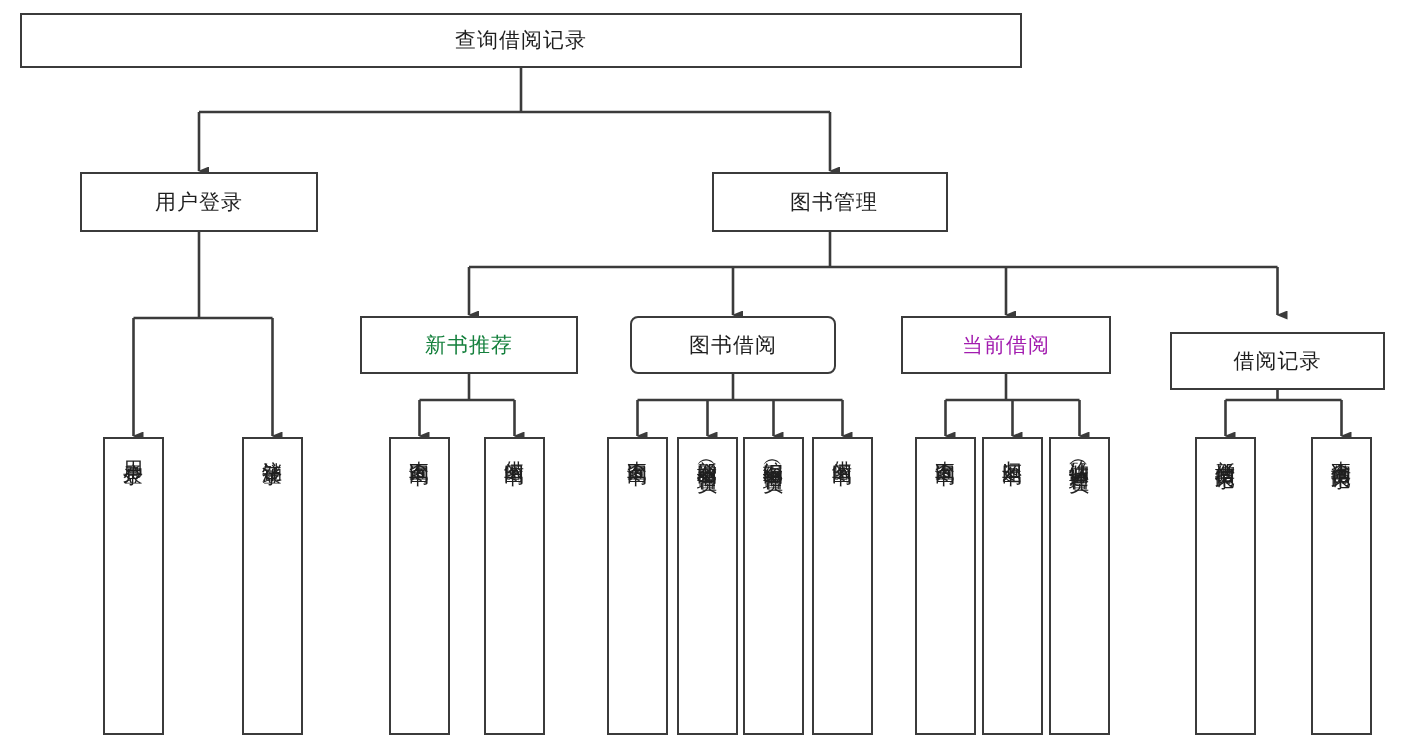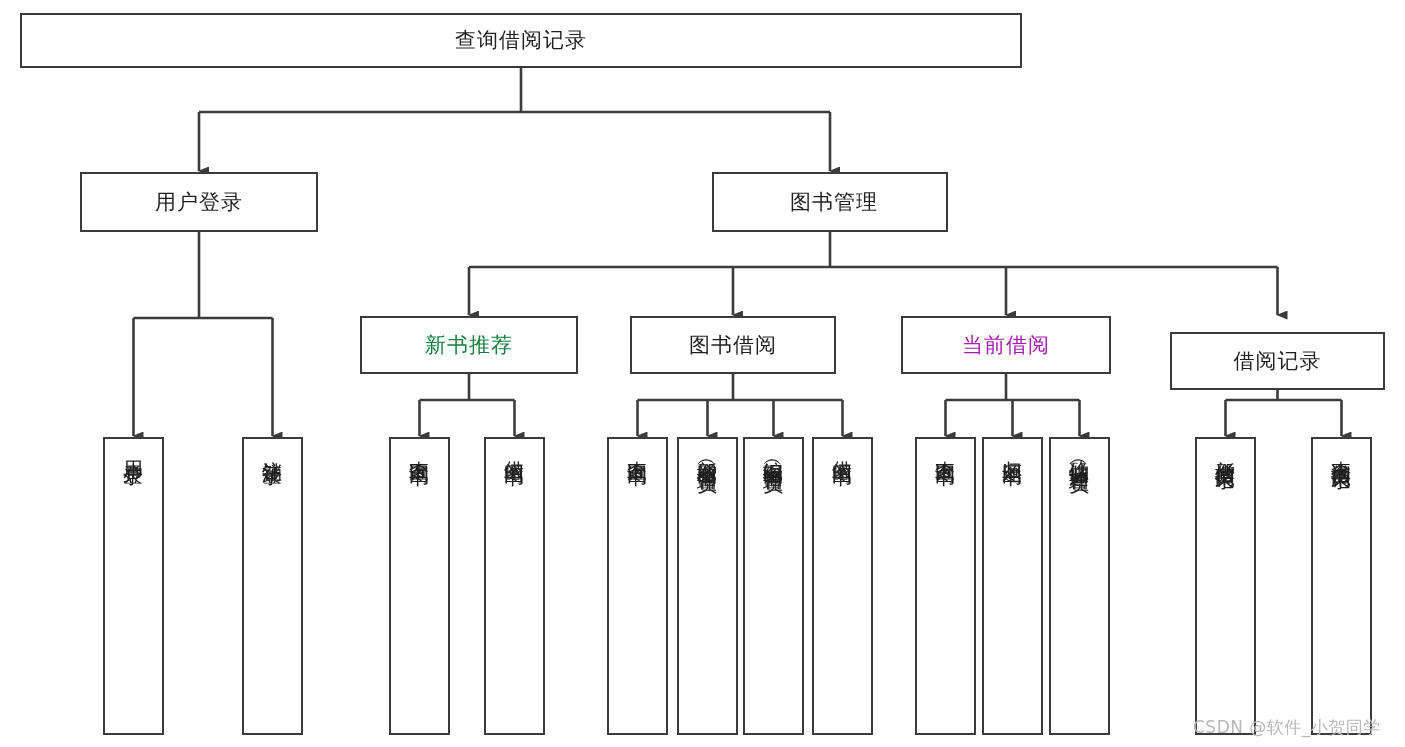--- a/index.html
+++ b/index.html
@@ -120,21 +120,21 @@
       </div>
       <div class="node" style="left: 80px; top: 172px; width: 238px; height: 60px; border-color: rgb(59, 59, 59); background: rgb(255, 255, 255);">
         <span class="node-label" style="color: rgb(31, 31, 31);">用户登录</span>
       </div>
       <div class="node" style="left: 712px; top: 172px; width: 236px; height: 60px; border-color: rgb(59, 59, 59); background: rgb(255, 255, 255);">
         <span class="node-label" style="color: rgb(31, 31, 31); margin-left: 8px;">图书管理</span>
       </div>
       <div class="node" style="left: 360px; top: 316px; width: 218px; height: 58px; border-color: rgb(59, 59, 59); background: rgb(255, 255, 255);">
         <span class="node-label" style="color: #15803d;">新书推荐</span>
       </div>
-      <div class="node" style="left: 630px; top: 316px; width: 206px; height: 58px; border-color: rgb(59, 59, 59); background: rgb(255, 255, 255);">
+      <div class="node" style="left: 630px; top: 316px; width: 206px; height: 58px; border-color: rgb(59, 59, 59); background: rgb(255, 255, 255); border-radius: 8px;">
         <span class="node-label" style="color: rgb(31, 31, 31);">图书借阅</span>
       </div>
       <div class="node" style="left: 901px; top: 316px; width: 210px; height: 58px; border-color: rgb(59, 59, 59); background: rgb(255, 255, 255);">
         <span class="node-label" style="color: #a21caf;">当前借阅</span>
       </div>
       <div class="node" style="left: 1170px; top: 332px; width: 215px; height: 58px; border-color: rgb(59, 59, 59); background: rgb(255, 255, 255);">
         <span class="node-label" style="color: rgb(31, 31, 31);">借阅记录</span>
       </div>
       <div class="node vertical" style="left: 103px; top: 437px; width: 61px; height: 298px; border-color: rgb(59, 59, 59); background: rgb(255, 255, 255);">
         <span class="node-label" style="color: rgb(31, 31, 31);">用户登录</span>
@@ -170,14 +170,13 @@
         <span class="node-label" style="color: rgb(31, 31, 31);">确认归还（管理员）</span>
       </div>
       <div class="node vertical" style="left: 1195px; top: 437px; width: 61px; height: 298px; border-color: rgb(59, 59, 59); background: rgb(255, 255, 255);">
         <span class="node-label" style="color: rgb(31, 31, 31);">新增借阅记录</span>
       </div>
       <div class="node vertical" style="left: 1311px; top: 437px; width: 61px; height: 298px; border-color: rgb(59, 59, 59); background: rgb(255, 255, 255);">
         <span class="node-label" style="color: rgb(31, 31, 31);">查询借阅记录</span>
       </div>
     </div>
 
-  <div class="watermark" style="left:1193px; top:716px;">CSDN @软件_小贺同学</div>
 </div>
 
 </body></html>

